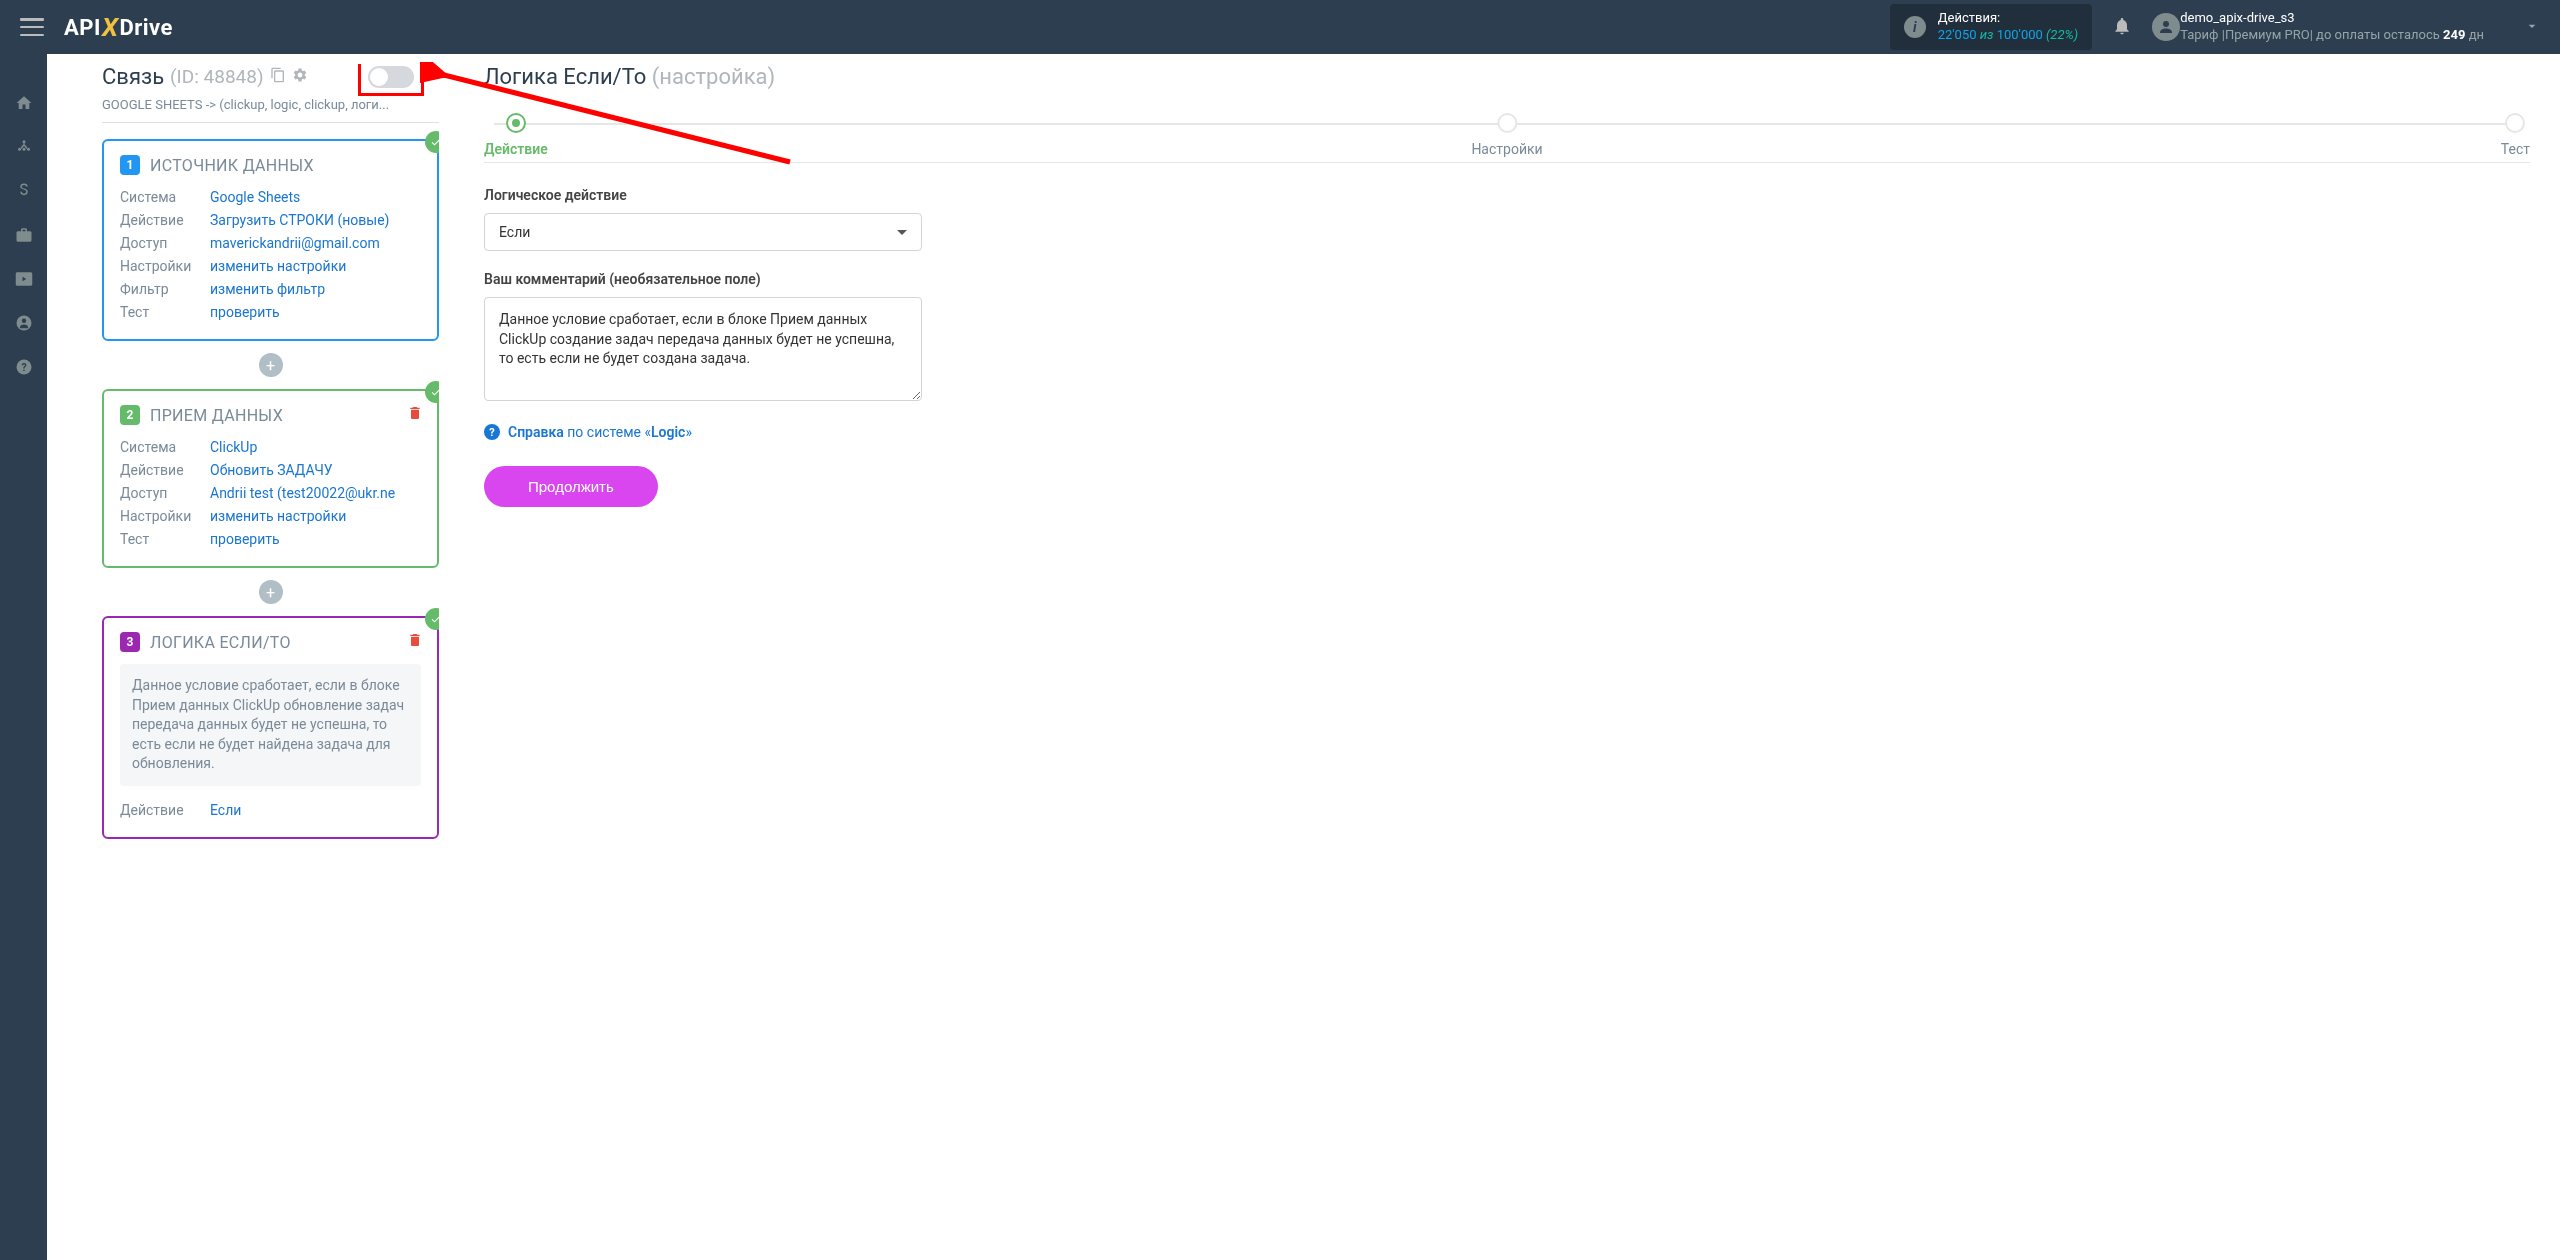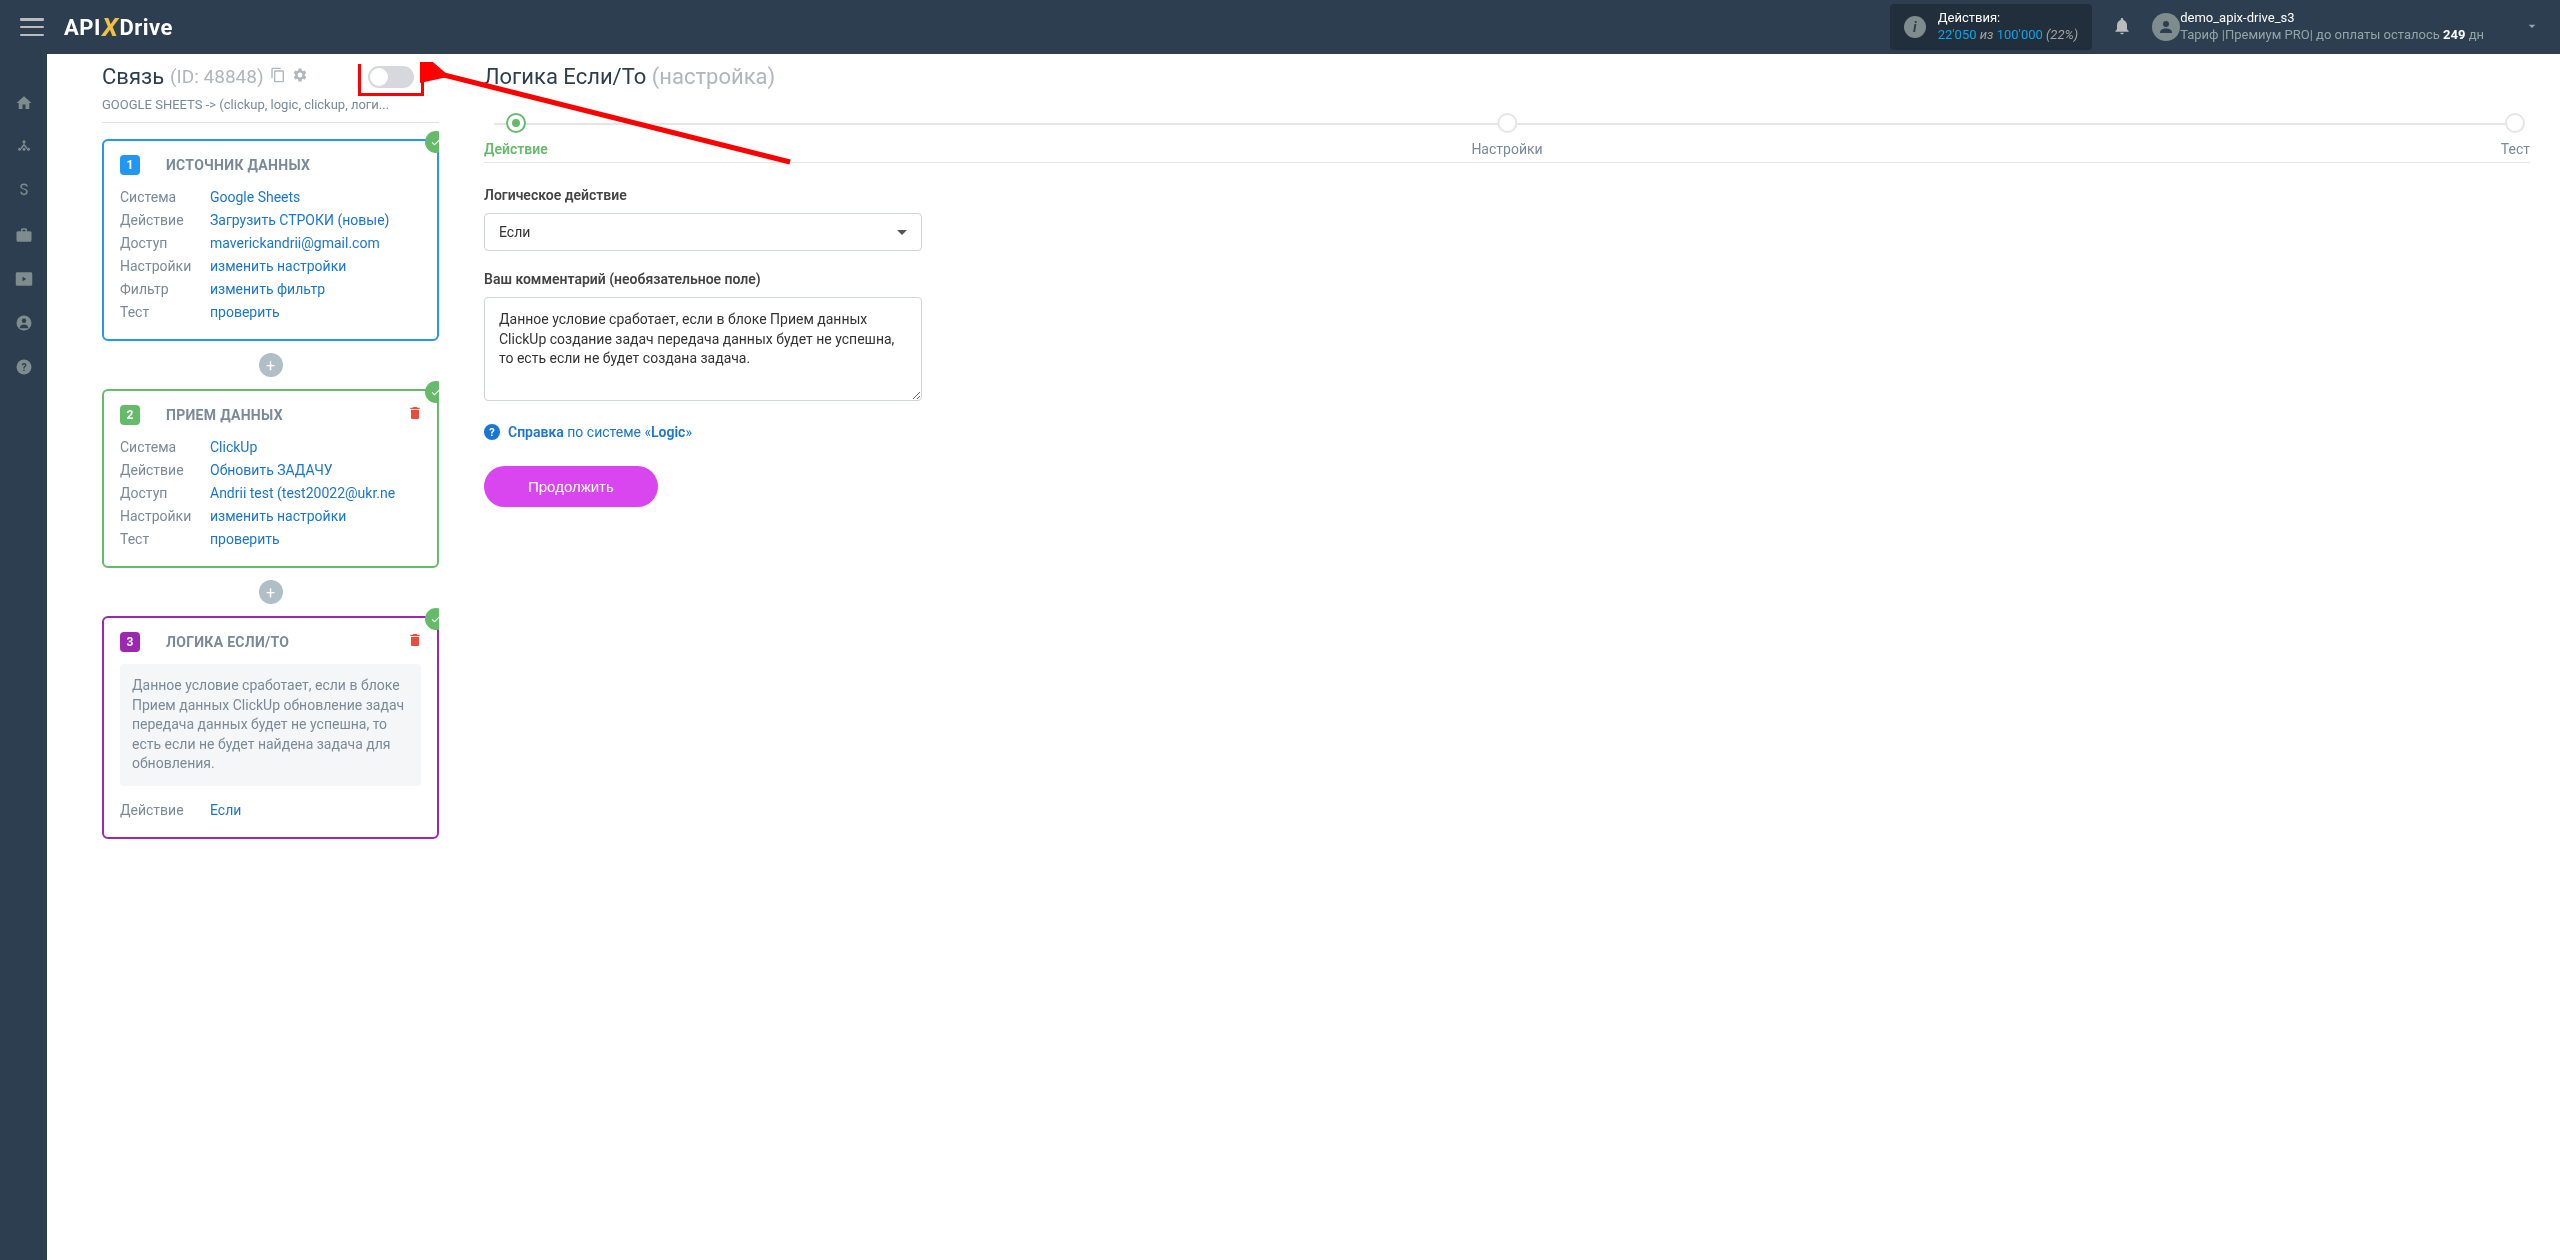--- a/index.html
+++ b/index.html
@@ -9,21 +9,21 @@
 .topbar { background: #2c3e50; height: 54px; display: flex; align-items: center; padding: 0 20px; color: #fff; }
 .hamburger { width: 24px; height: 18px; cursor: pointer; margin-right: 20px; display: flex; flex-direction: column; justify-content: space-between; }
 .hamburger span { display: block; height: 2.5px; background: #bbb; border-radius: 1px; }
 .logo { display: flex; align-items: center; font-weight: 700; font-size: 22px; color: #fff; letter-spacing: 0.5px; }
 .logo .x { color: #f0c040; font-style: italic; font-size: 26px; margin: 0 1px; }
 .topbar-spacer { flex: 1; }
 .actions-box { background: rgba(0,0,0,0.25); border-radius: 4px; padding: 6px 14px; display: flex; align-items: center; gap: 12px; margin-right: 20px; }
 .actions-box .info-icon { width: 22px; height: 22px; background: #7f8c8d; border-radius: 50%; display: flex; align-items: center; justify-content: center; color: #2c3e50; font-weight: bold; font-style: italic; font-size: 14px; }
 .actions-box .actions-text { font-size: 13px; line-height: 1.3; }
 .actions-box .green { color: #0ea5e9; }
-.actions-box .gray { color: #a3a3a3; font-style: italic; }
+.actions-box .gray { color: #14b8a6; font-style: italic; }
 .bell { margin-right: 20px; cursor: pointer; }
 .user-block { display: flex; align-items: center; cursor: pointer; }
 .avatar { width: 28px; height: 28px; background: #7f8c8d; border-radius: 50%; display: flex; align-items: center; justify-content: center; }
 .user-info { font-size: 13px; line-height: 1.3; }
 .user-info .tariff { color: #95a5a6; }
 .user-info .days { color: #fff; font-weight: 700; }
 .chevron { margin-left: 40px; color: #95a5a6; }
 
 
 .layout { display: flex; height: calc(100vh - 54px); }
@@ -50,21 +50,21 @@
 .card-blue { border-color: #2196f3; }
 .card-green { border-color: #66bb6a; }
 .card-purple { border-color: #9c27b0; }
 .card-check { position: absolute; top: -10px; right: -10px; width: 22px; height: 22px; background: #66bb6a; border-radius: 50%; display: flex; align-items: center; justify-content: center; color: #fff; }
 .card-trash { position: absolute; top: 14px; right: 14px; color: #e74c3c; cursor: pointer; }
 .card-header { display: flex; align-items: center; gap: 10px; margin-bottom: 12px; }
 .card-num { width: 20px; height: 20px; border-radius: 4px; display: flex; align-items: center; justify-content: center; color: #fff; font-weight: 700; font-size: 12px; }
 .card-num.blue { background: #2196f3; }
 .card-num.green { background: #66bb6a; }
 .card-num.purple { background: #9c27b0; }
-.card-title { font-weight: 700; color: #7a8a99; font-size: 14px; letter-spacing: 0.3px; margin-left: 16px; }
+.card-title { font-weight: 400; color: #7a8a99; font-size: 16px; letter-spacing: 0.3px; }
 .card-row { display: flex; margin-bottom: 2px; font-size: 14px; line-height: 1.5; }
 .card-label { width: 90px; color: #7a8a99; flex-shrink: 0; }
 .card-value { color: #1976d2; cursor: pointer; overflow: hidden; white-space: nowrap; }
 .card-desc { background: #f5f6f7; border-radius: 4px; padding: 12px; margin-bottom: 14px; color: #7a8a99; font-size: 14px; line-height: 1.4; }
 
 .add-btn { width: 24px; height: 24px; background: #b0bec5; border-radius: 50%; display: flex; align-items: center; justify-content: center; color: #fff; margin: 0 auto 12px; cursor: pointer; font-size: 16px; }
 
 
 .right-panel { flex: 1; padding: 0 30px 0 45px; }
 .main-title { font-size: 22px; color: #2c3e50; margin-bottom: 24px; }

